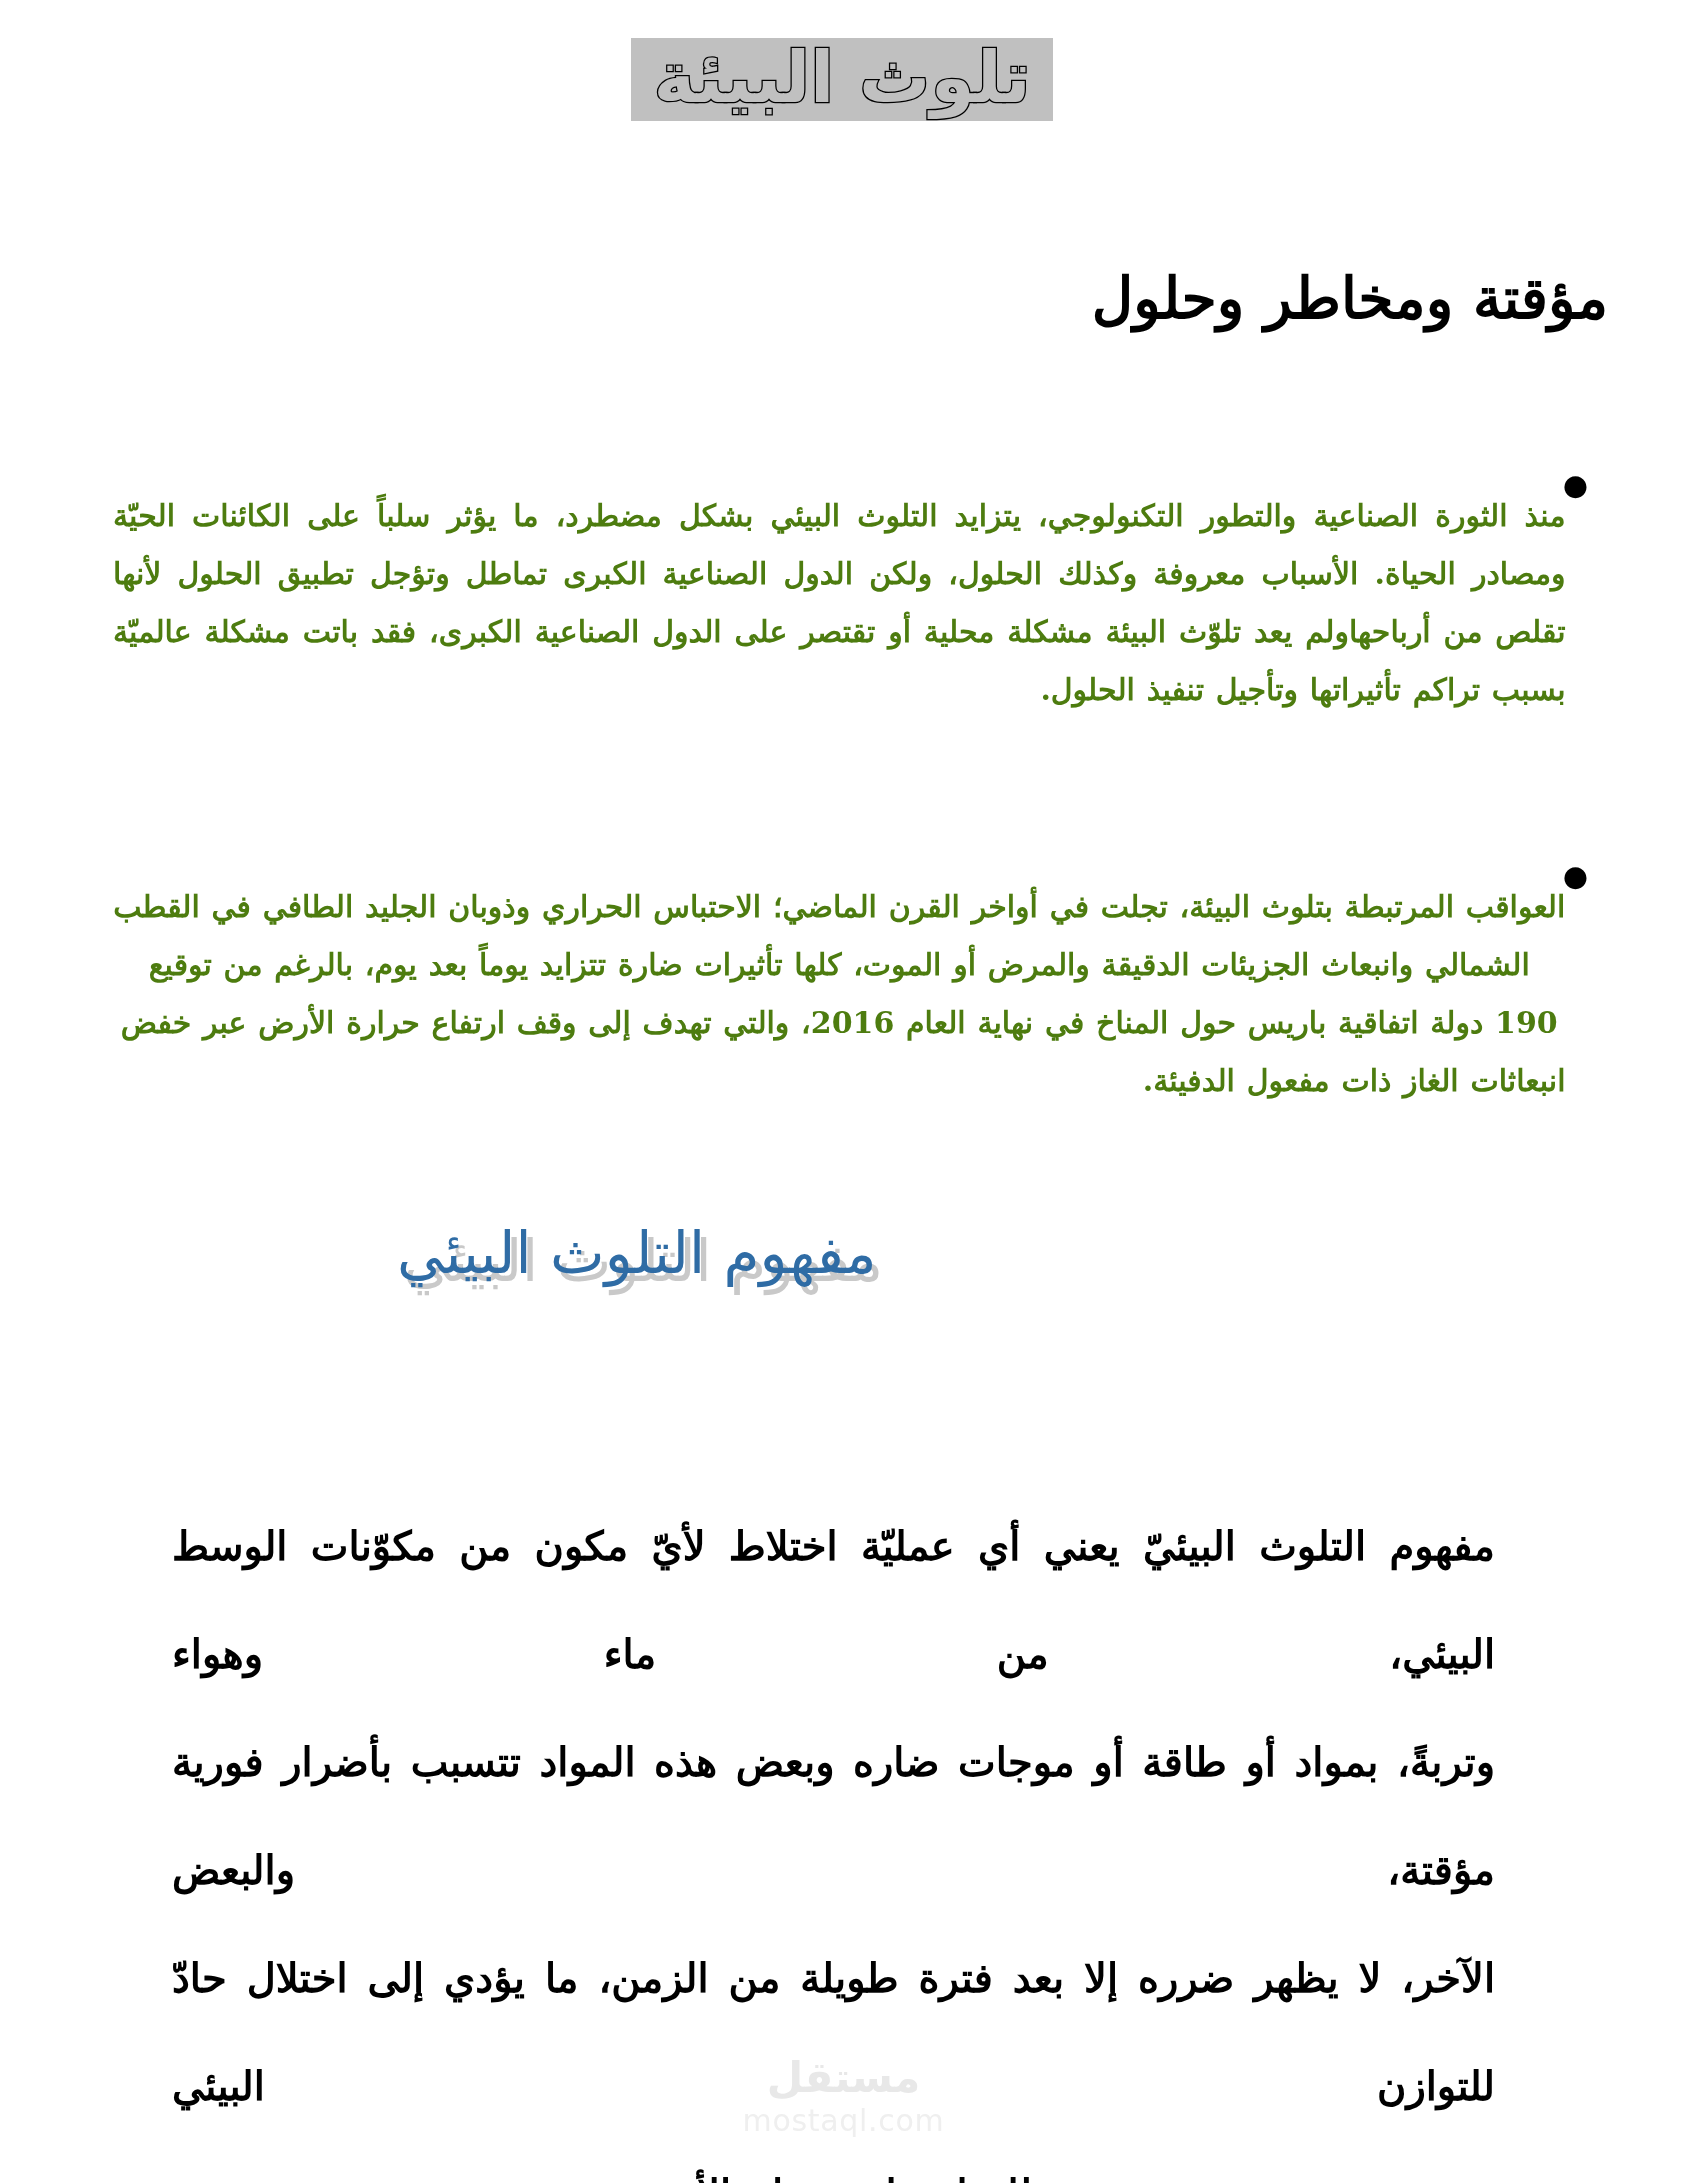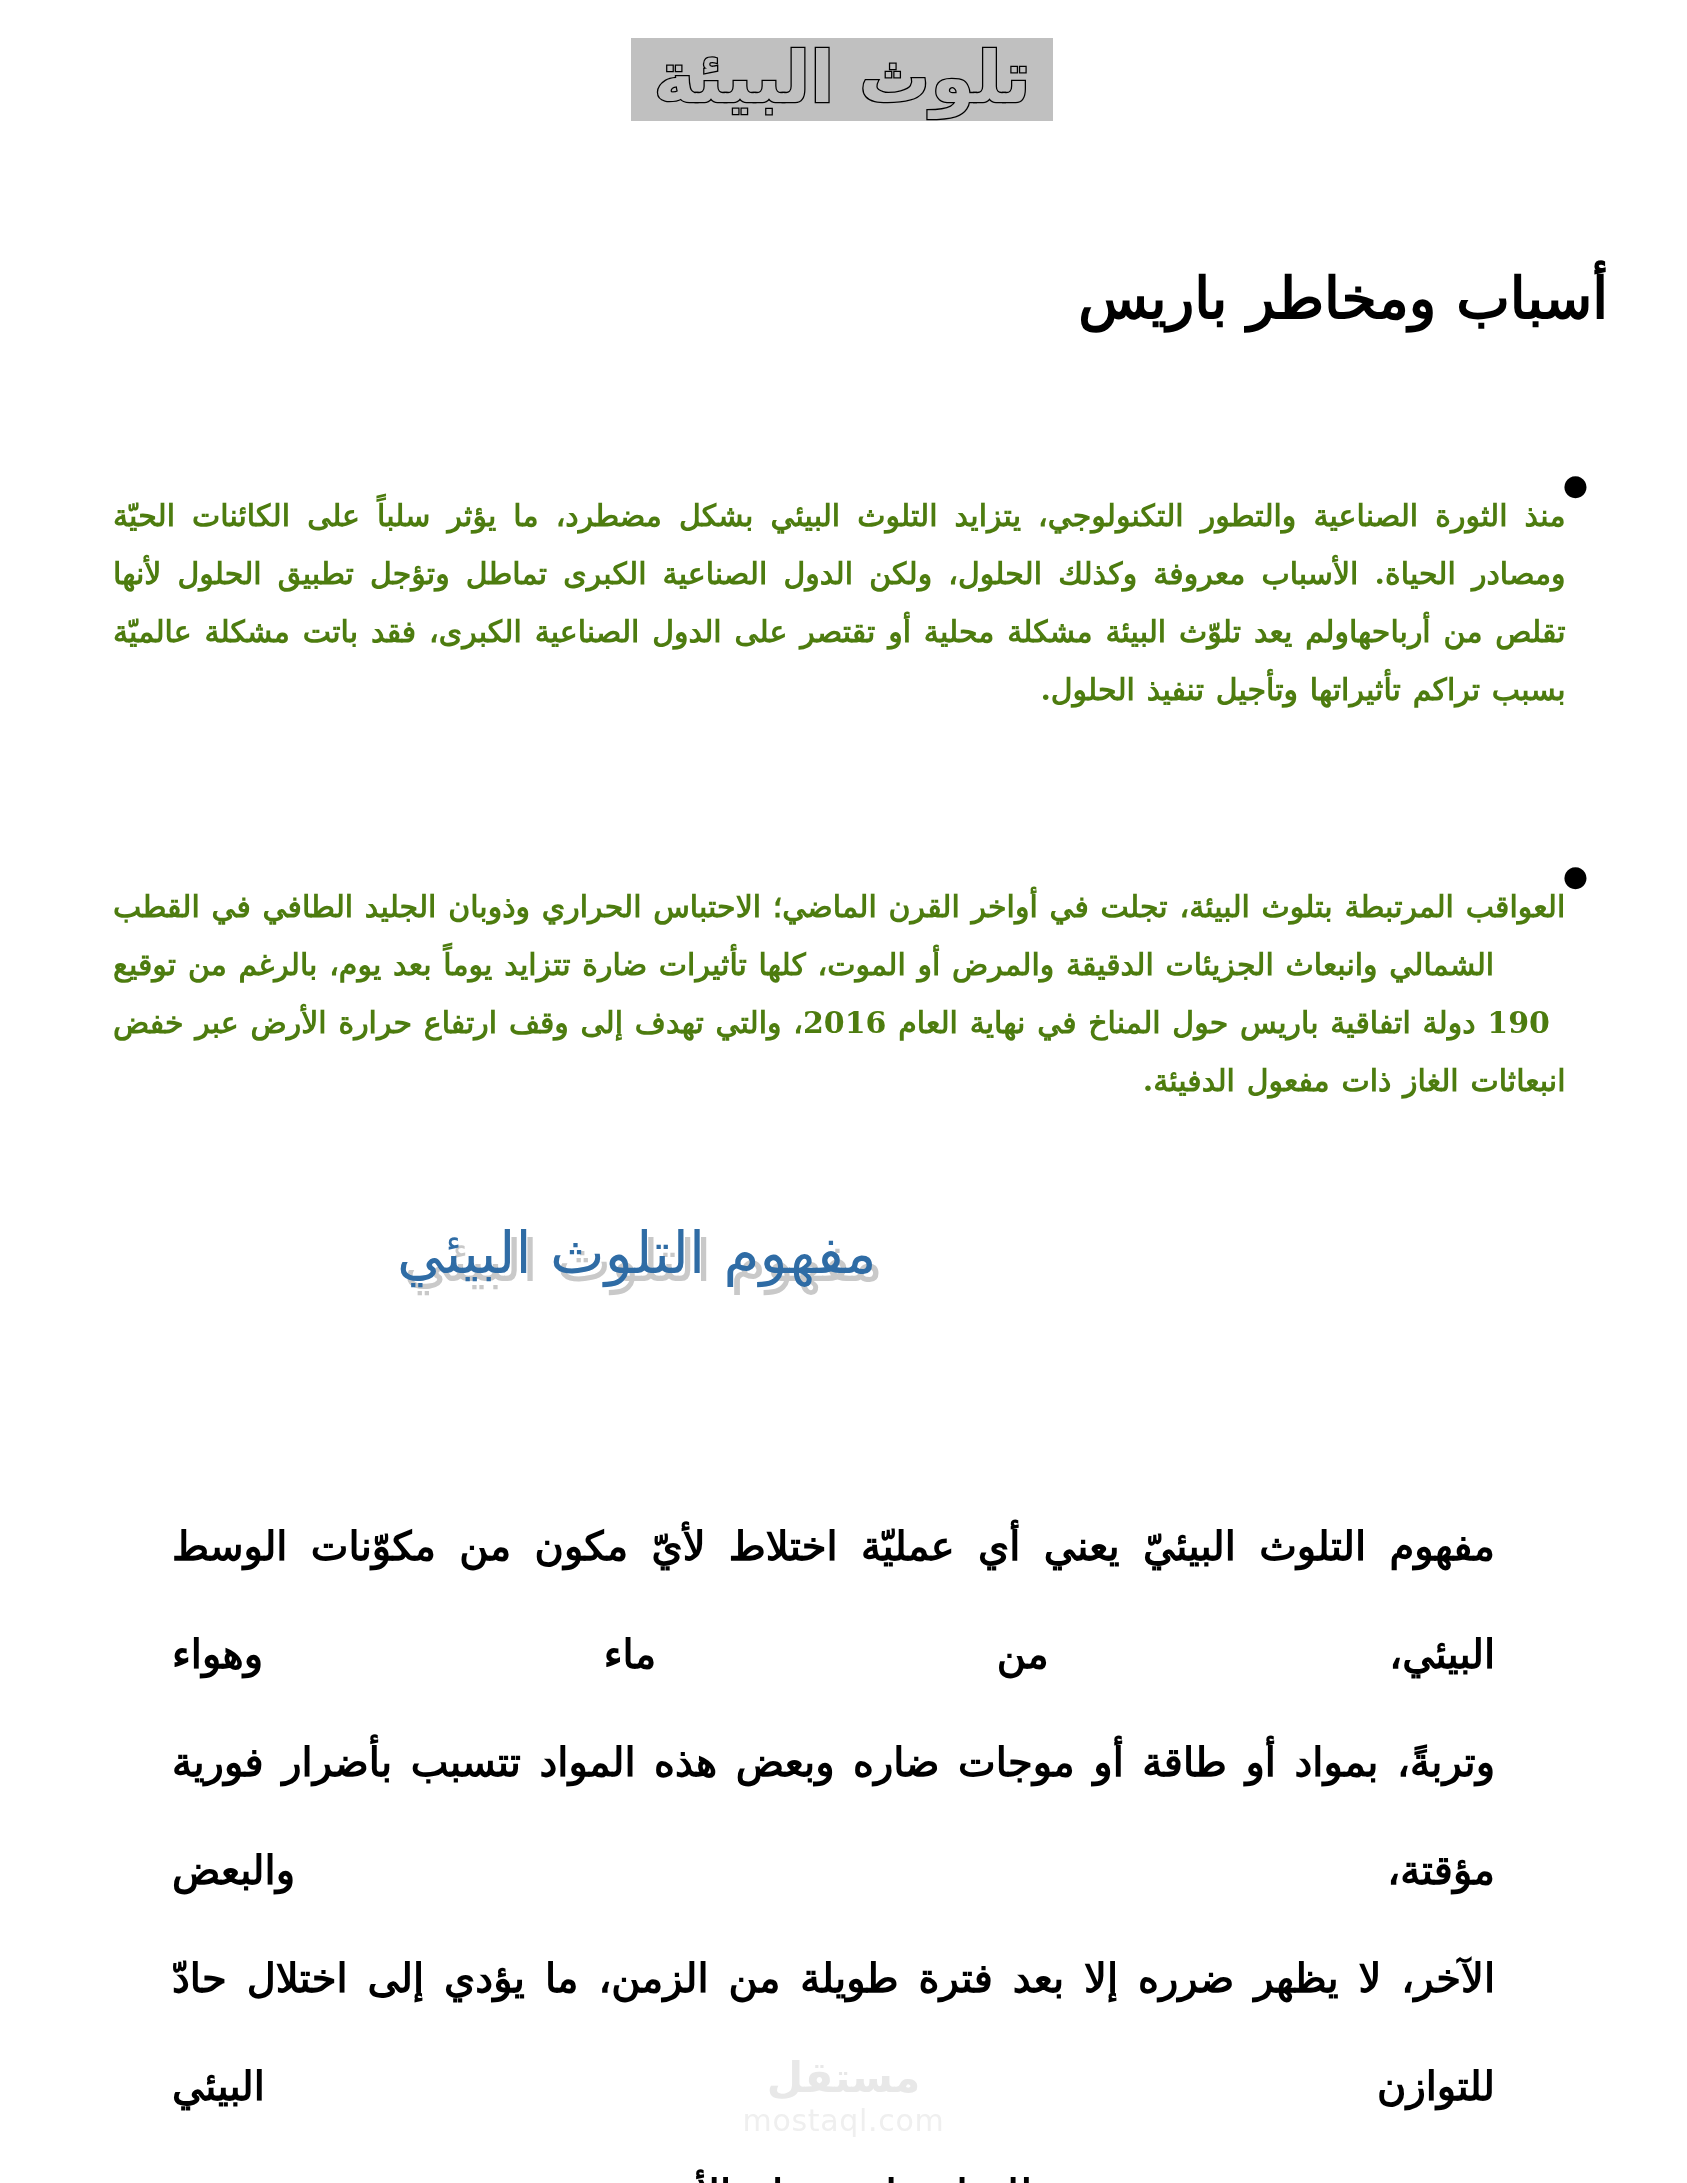--- a/index.html
+++ b/index.html
@@ -98,21 +98,21 @@
     text-align-last: right;
     direction: rtl;
     font-family: "DejaVu Serif", "Liberation Serif", serif;
     font-weight: 700;
     font-size: 30px;
     line-height: 58px;
     color: #4d7c0f;
     word-spacing: 1.3px;
   }
   .bullet-body.loose {
-    text-align: left;
+    text-align: center;
     text-align-last: right;
   }
 
   
   .blue-heading-wrap {
     position: absolute;
     top: 1217px;
     right: 99px;
     width: 1489px;
     text-align: left;
@@ -193,21 +193,21 @@
 
 <div class="page">
 
   <div class="title-banner">
     <div class="title-box">
       <div class="title-text">تلوث البيئة</div>
     </div>
   </div>
 
   <div class="subtitle-wrap">
-    <span class="subtitle-text">أسباب ومخاطر باريس</span>
+    <span class="subtitle-text">مؤقتة ومخاطر وحلول</span>
   </div>
 
   <div class="bullets">
 
     <div class="bullet-item">
       <span class="bullet-dot">●</span>
       <p class="bullet-body">منذ الثورة الصناعية والتطور التكنولوجي، يتزايد التلوث البيئي بشكل مضطرد، ما يؤثر سلباً على الكائنات الحيّة ومصادر الحياة. الأسباب معروفة وكذلك الحلول، ولكن الدول الصناعية الكبرى تماطل وتؤجل تطبيق الحلول لأنها تقلص من أرباحهاولم يعد تلوّث البيئة مشكلة محلية أو تقتصر على الدول الصناعية الكبرى، فقد باتت مشكلة عالميّة بسبب تراكم تأثيراتها وتأجيل تنفيذ الحلول.</p>
     </div>
 
     <div class="bullet-item">

